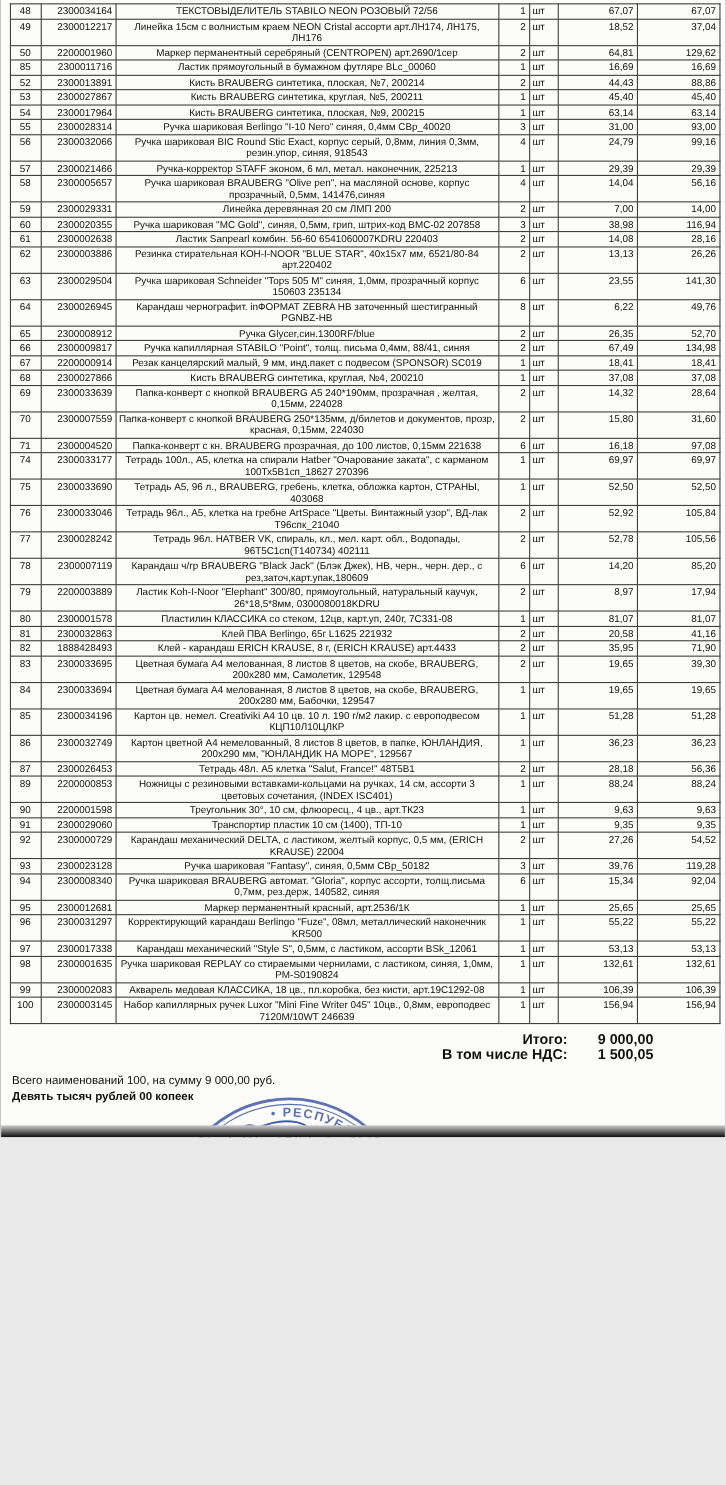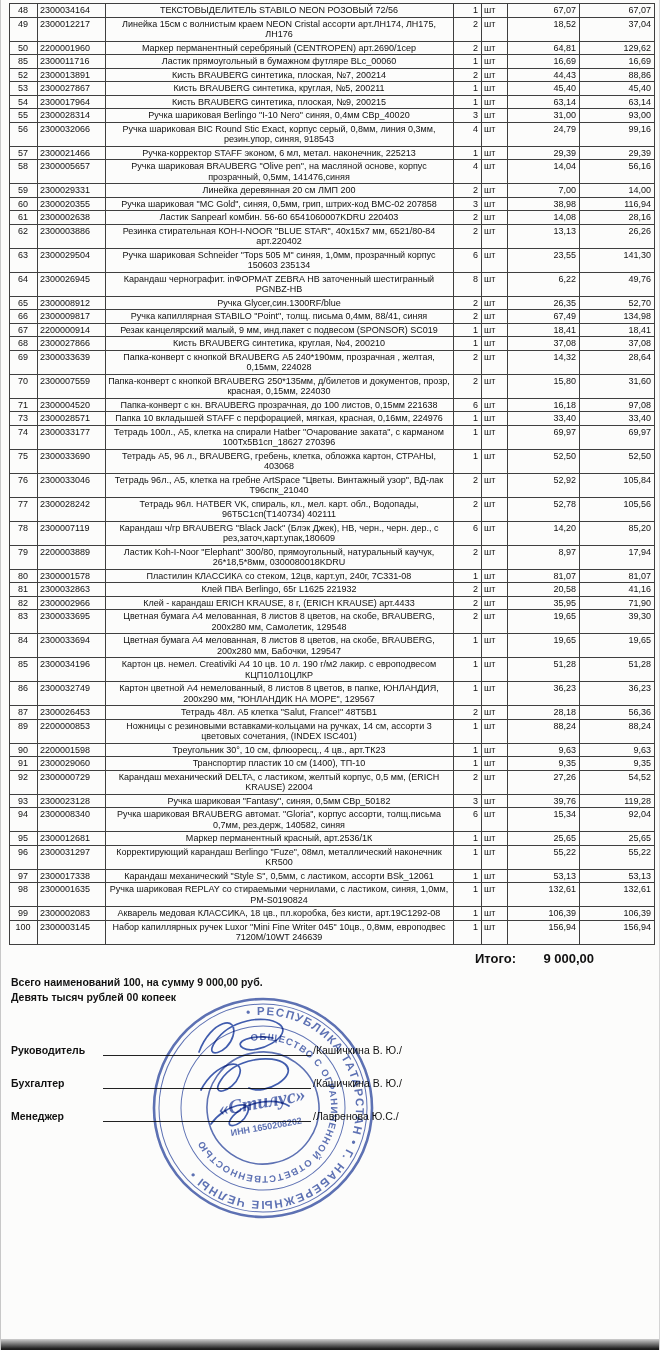--- a/index.html
+++ b/index.html
@@ -1,43 +1,43 @@
 <!DOCTYPE html>
 <html><head>
 <meta charset="utf-8">
 <style>
   html,body{margin:0;padding:0;background:#e9e9e9;}
   .page{
-    position:relative;width:660px;height:1350px;margin:0 auto;
+    position:relative;width:660px;height:1034px;margin:0 auto;
     background:#fcfcfb;overflow:hidden;
     font-family:"Liberation Sans",sans-serif;color:#111;
     border-left:1px solid #c8c8c8;border-right:1px solid #d5d5d5;
     box-sizing:border-box;
   }
   .content{padding:3px 7px 0 8px;}
   table.items{border-collapse:collapse;width:645px;table-layout:fixed;}
   table.items td{
     border:1px solid #3f3f3f;
     font-size:9px;line-height:10.5px;
     padding:1px 3px 1px 2px;vertical-align:top;
     overflow:hidden;word-wrap:break-word;
   }
   .c-num{text-align:center;}
-  .c-code{text-align:left;}
+  .c-code{text-align:right;}
   .c-name{text-align:center;}
   .c-qty{text-align:right;}
   .c-unit{text-align:left;}
   .c-price{text-align:right;}
   .c-sum{text-align:right;}
   .totals{margin:7px 58px 0 0;}
   .t-row{display:flex;justify-content:flex-end;font-weight:bold;font-size:13px;line-height:14px;}
   .t-label{text-align:right;}
   .t-value{width:78px;text-align:right;}
   .summary{margin:9px 0 0 2px;font-size:10.5px;line-height:14px;}
-  .summary .s1{font-weight:bold;}
+  .summary .s1{font-weight:normal;}
   .summary .s2{font-weight:bold;margin-top:1px;}
   .sign-area{position:relative;margin-top:32px;margin-left:2px;}
   .sig-row{display:flex;align-items:flex-end;height:20px;margin-bottom:13px;font-size:10.5px;}
   .sig-role{font-weight:bold;width:92px;}
   .sig-line{width:208px;border-bottom:1px solid #222;height:14px;}
   .sig-name{margin-left:2px;padding-bottom:0px;}
   .stamp{
     position:absolute;left:138px;top:-42px;width:228px;height:228px;
     opacity:.82;mix-blend-mode:multiply;transform:rotate(-10deg);
     pointer-events:none;
@@ -278,29 +278,20 @@
           <tr>
             <td class="c-num">71</td>
             <td class="c-code">2300004520</td>
             <td class="c-name">Папка-конверт с кн. BRAUBERG прозрачная, до 100 листов, 0,15мм 221638</td>
             <td class="c-qty">6</td>
             <td class="c-unit">шт</td>
             <td class="c-price">16,18</td>
             <td class="c-sum">97,08</td>
           </tr>
           <tr>
-            <td class="c-num">73</td>
-            <td class="c-code">2300028571</td>
-            <td class="c-name">Папка 10 вкладышей STAFF с перфорацией, мягкая, красная, 0,16мм, 224976</td>
-            <td class="c-qty">1</td>
-            <td class="c-unit">шт</td>
-            <td class="c-price">33,40</td>
-            <td class="c-sum">33,40</td>
-          </tr>
-          <tr>
             <td class="c-num">74</td>
             <td class="c-code">2300033177</td>
             <td class="c-name">Тетрадь 100л., А5, клетка на спирали Hatber "Очарование заката", с карманом  100Тх5В1сп_18627 270396</td>
             <td class="c-qty">1</td>
             <td class="c-unit">шт</td>
             <td class="c-price">69,97</td>
             <td class="c-sum">69,97</td>
           </tr>
           <tr>
             <td class="c-num">75</td>
@@ -360,21 +351,21 @@
             <td class="c-num">81</td>
             <td class="c-code">2300032863</td>
             <td class="c-name">Клей ПВА Berlingo, 65г  L1625 221932</td>
             <td class="c-qty">2</td>
             <td class="c-unit">шт</td>
             <td class="c-price">20,58</td>
             <td class="c-sum">41,16</td>
           </tr>
           <tr>
             <td class="c-num">82</td>
-            <td class="c-code">2300002966</td>
+            <td class="c-code">1888428493</td>
             <td class="c-name">Клей - карандаш ERICH KRAUSE, 8 г, (ERICH KRAUSE) арт.4433</td>
             <td class="c-qty">2</td>
             <td class="c-unit">шт</td>
             <td class="c-price">35,95</td>
             <td class="c-sum">71,90</td>
           </tr>
           <tr>
             <td class="c-num">83</td>
             <td class="c-code">2300033695</td>
             <td class="c-name">Цветная бумага А4 мелованная, 8 листов 8 цветов, на скобе, BRAUBERG, 200x280 мм, Самолетик, 129548</td>
@@ -527,20 +518,24 @@
             <td class="c-price">156,94</td>
             <td class="c-sum">156,94</td>
           </tr>
         </tbody>
     </table>
 
     <div class="totals">
       <div class="t-row">
         <span class="t-label">Итого:</span>
         <span class="t-value">9 000,00</span>
+      </div>
+      <div class="t-row">
+        <span class="t-label">В том числе НДС:</span>
+        <span class="t-value">1 500,05</span>
       </div>
     </div>
 
     <div class="summary">
       <div class="s1">Всего наименований 100, на сумму 9 000,00 руб.</div>
       <div class="s2">Девять тысяч рублей 00 копеек</div>
     </div>
 
     <div class="sign-area">
 

